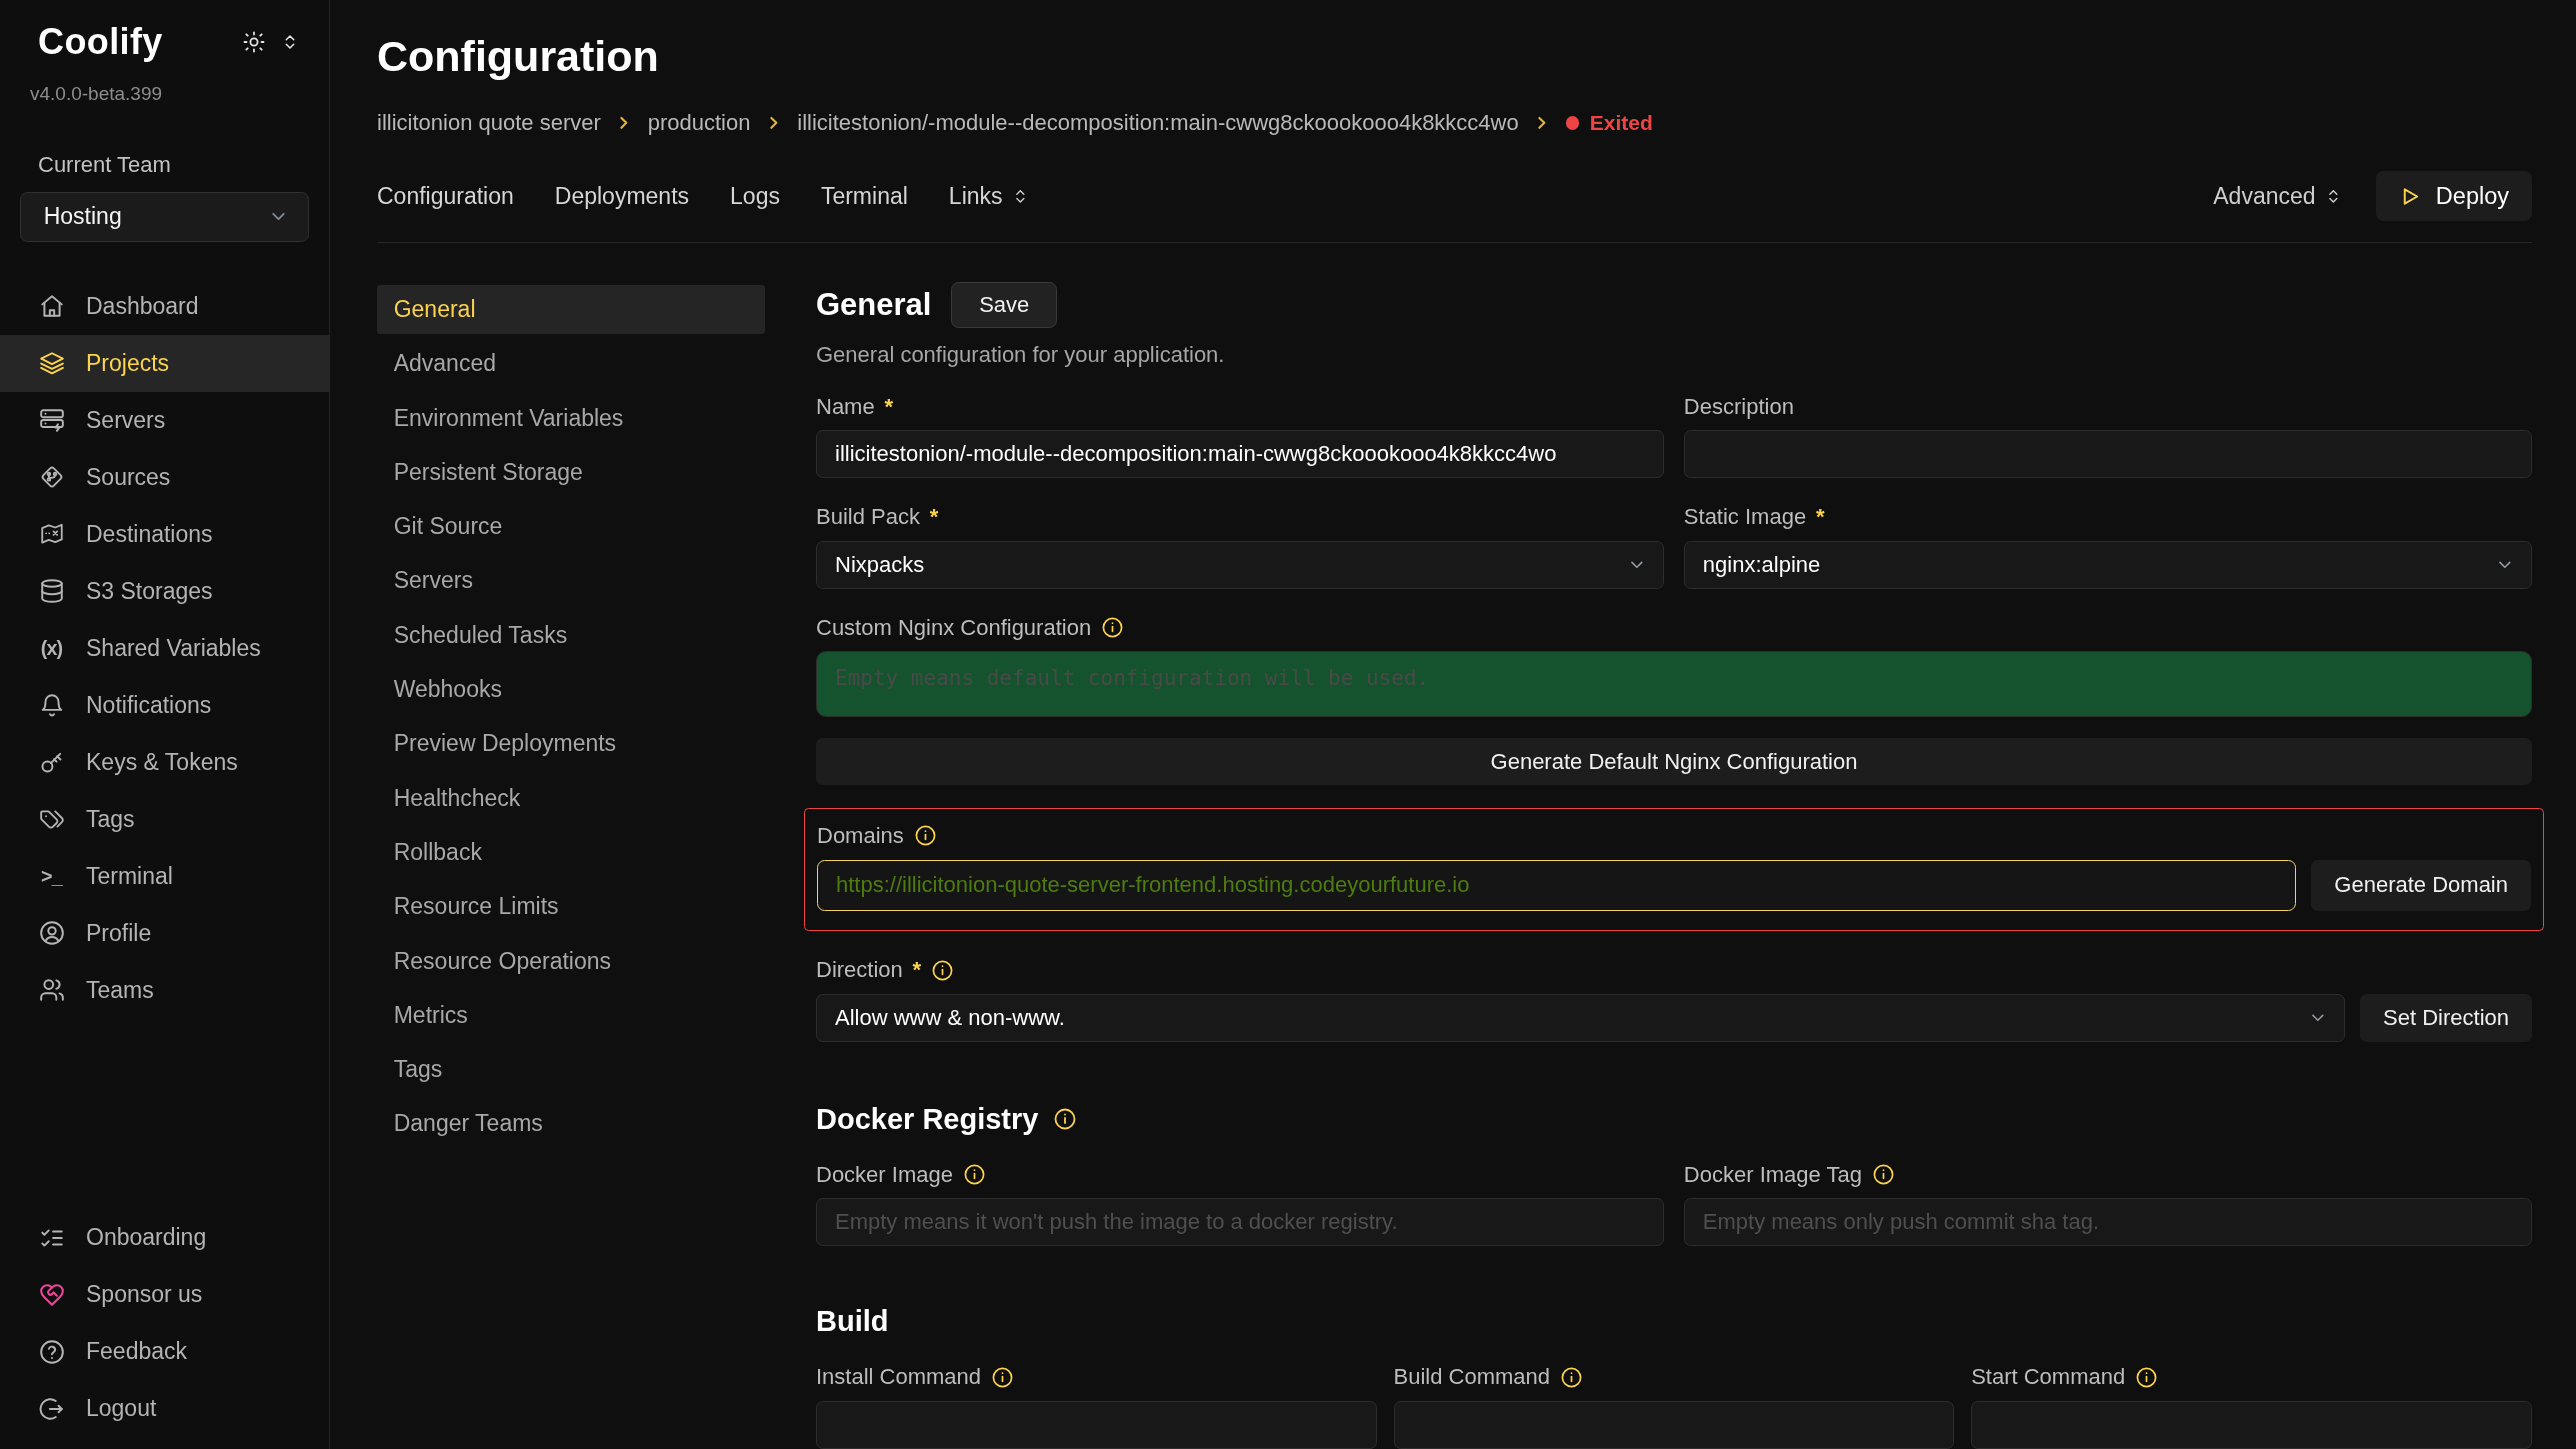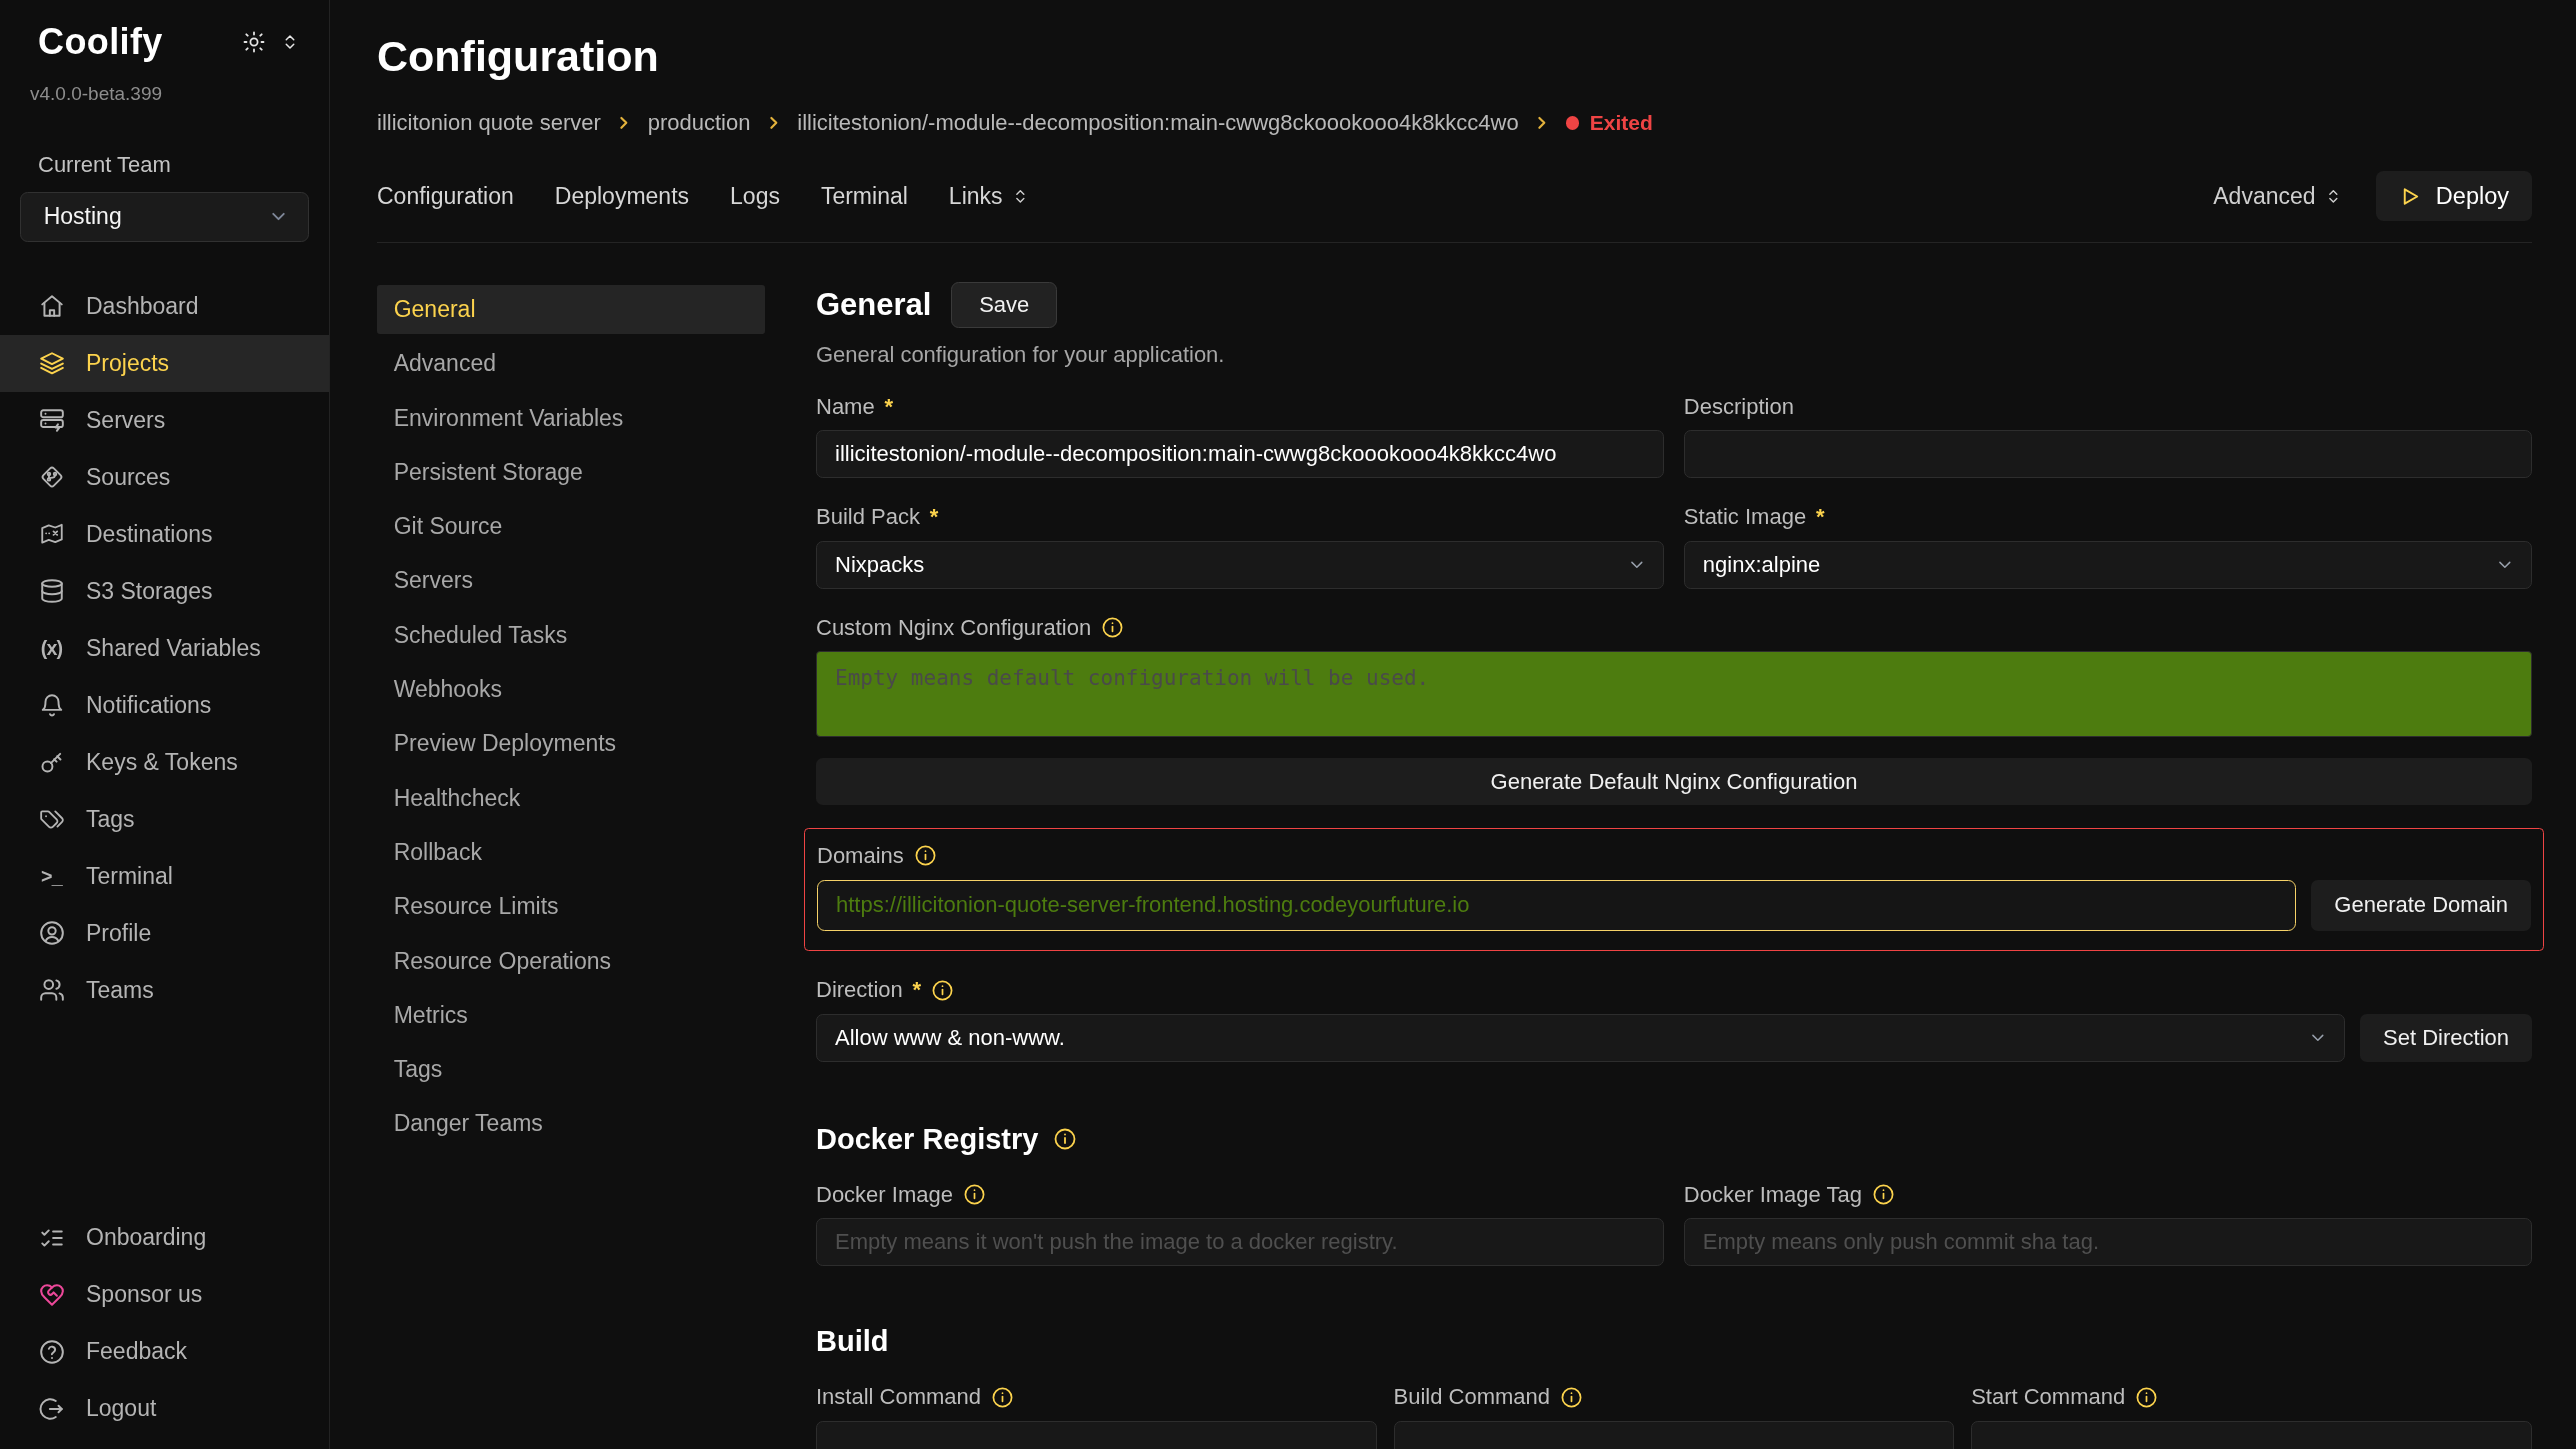--- a/index.html
+++ b/index.html
@@ -59,21 +59,21 @@
   .grid3 { display:grid; grid-template-columns:1fr 1fr 1fr; column-gap:16.7px; }
   .label { display:flex; align-items:center; gap:9.8px; font-size:22px; color:#bdbdbd; margin:26px 0 10.6px; white-space:nowrap; }
   .label.tight { margin-top:10.6px; }
   .req { color:#fcd34d; font-weight:700; }
   .info { color:#fcd34d; display:flex; cursor:pointer; }
 
   .field { width:100%; height:48px; background:#181818; border:0.8px solid #2d2d2d; border-radius:6.8px; padding:0 18px; font-size:22px; color:#fff; outline:none; }
   .field::placeholder { color:#4f4f4f; }
   .select { width:100%; height:48px; background:#181818; border:0.8px solid #2d2d2d; border-radius:6.8px; padding:0 16.7px 0 18px; font-size:22px; color:#fff; display:flex; align-items:center; justify-content:space-between; cursor:pointer;text-align:right; }
   .select .chev { color:#98a0ac; }
-  .area { width:100%; height:86px; background:#4d7c0f; border:0.8px solid #2d2d2d; border-radius:4px; padding:13.6px 18px; font-family:"DejaVu Sans Mono",monospace; font-size:21px; color:#ddd; resize:none; outline:none; display:block; }
+  .area { width:100%; height:66px; background:#14532d; border:0.8px solid #2d2d2d; border-radius:10px; padding:13.6px 18px; font-family:"DejaVu Sans Mono",monospace; font-size:21px; color:#ddd; resize:none; outline:none; display:block; }
   .area::placeholder { color:#4a4a4a; }
   .wide-btn { margin-top:21px; width:100%; height:47px; background:#1d1d1d; border-radius:6.8px; font-size:22px; color:#f0f0f0; display:flex; align-items:center; justify-content:center; cursor:pointer; }
 
   .domains-box { border:1.5px solid #ef4444; border-radius:4.5px; margin:23px -12px 0; padding:3px 12px 19.7px; }
   .row-flex { display:flex; gap:15px; align-items:stretch; }
   .domain-input { flex:1; height:51px; background:#151515; border:1.5px solid #f6d268; border-radius:7.6px; padding:0 18px; font-size:22px; color:#4d7c0f; outline:none; min-width:0; }
   .side-btn { flex:0 0 auto; padding:0 23px; background:#1d1d1d; border-radius:6.8px; display:flex; align-items:center; justify-content:center; font-size:22px; color:#f0f0f0; cursor:pointer; white-space:nowrap; }
   .row-flex .select { flex:1; width:auto; }
 
   .section-h { display:flex; align-items:center; gap:15px; margin-top:61px; font-size:29px; font-weight:700; }

